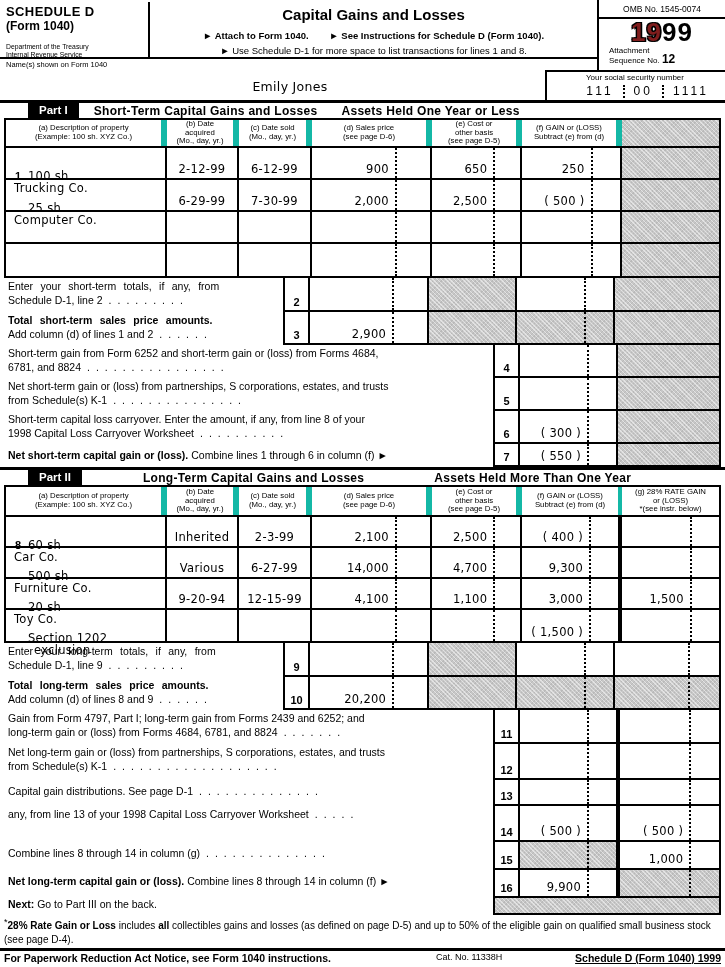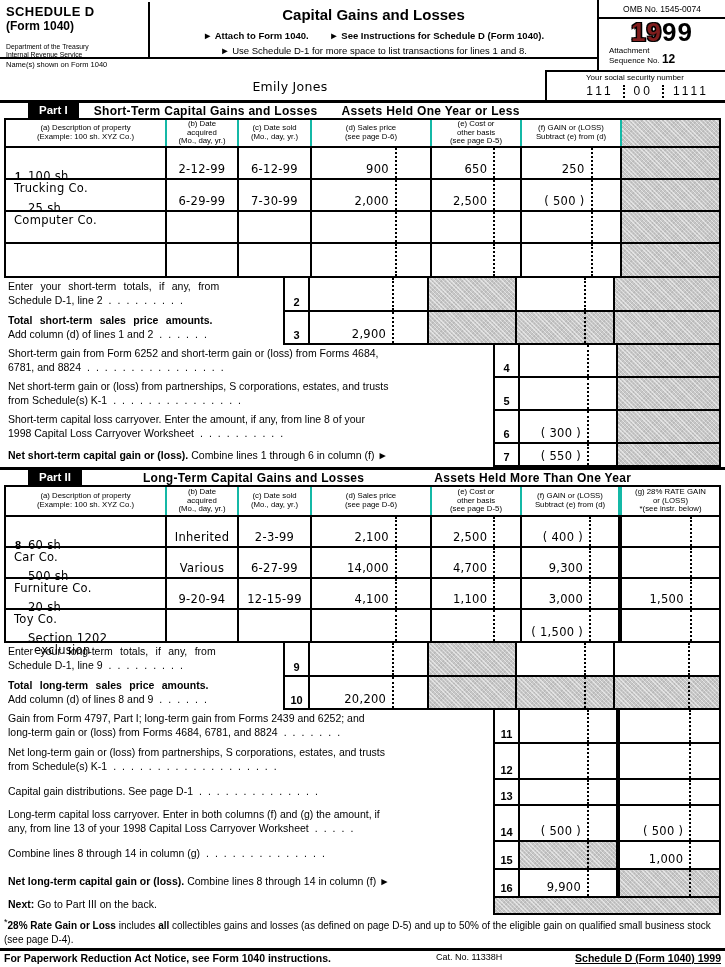--- a/index.html
+++ b/index.html
@@ -46,21 +46,21 @@
   .part-tag{background:#000;color:#fff;font-weight:bold;font-size:11.5px;padding:1px 11px 2px;margin-left:4px;}
   .part-title{font-weight:bold;font-size:12px;margin-left:15px;letter-spacing:.3px;}
   .part-sub{font-weight:bold;font-size:12px;margin-left:24px;letter-spacing:.3px;}
 
   
   .tbl{left:4px;width:717px;border:2px solid #000;}
   #p1tbl{top:118px;height:160px;}
   #p2tbl{top:485px;height:158px;}
   .thead{display:flex;border-bottom:2px solid #000;}
   #p1tbl .thead{height:28px;} #p2tbl .thead{height:30px;}
-  .th{border-right:2px solid #14b8a6;display:flex;flex-direction:column;justify-content:center;text-align:center;font-size:7.8px;line-height:8.8px;}
+  .th{border-right:6px solid #14b8a6;display:flex;flex-direction:column;justify-content:center;text-align:center;font-size:7.8px;line-height:8.8px;}
   .wa{width:161px;}.wb{width:72px;}.wc{width:73px;}.wd{width:120px;}.we{width:90px;}.wf{width:100px;}
   .wg{flex:1;border-right:none!important;}
   .trow{display:flex;border-bottom:2px solid #000;}
   #p1tbl .trow{height:32px;} #p2tbl .trow{height:31px;}
   .trow:last-child{border-bottom:none;}
   .td{border-right:2px solid #000;position:relative;}
   .desc{padding-top:18px;}
   .dline1{height:15px;}
   .rowno{display:inline-block;width:22px;padding-left:9px;font-weight:bold;font-size:11px;}
   .dline2{padding-left:8px;height:15px;}
@@ -592,21 +592,20 @@
           <span class="cents"></span>
         </div>
       <div class="bgB money gthick">
           <span class="main entry"></span>
           <span class="cents"></span>
         </div>
     </div>
   </div>
   <div class="abs linerow" id="l14">
     <div class="ltext ltB">
-        <div>Long-term capital loss carryover. Enter in both columns (f) and (g) the amount, if</div>
         <div><span>any, from line 13 of your 1998 Capital Loss Carryover Worksheet</span><span class="dots">.....</span></div>
       </div>
     <div class="boxes boxesB">
       <div class="nb">14</div>
       <div class="bfB money">
           <span class="main entry">( 500 )</span>
           <span class="cents"></span>
         </div>
       <div class="bgB money gthick">
           <span class="main entry">( 500 )</span>

